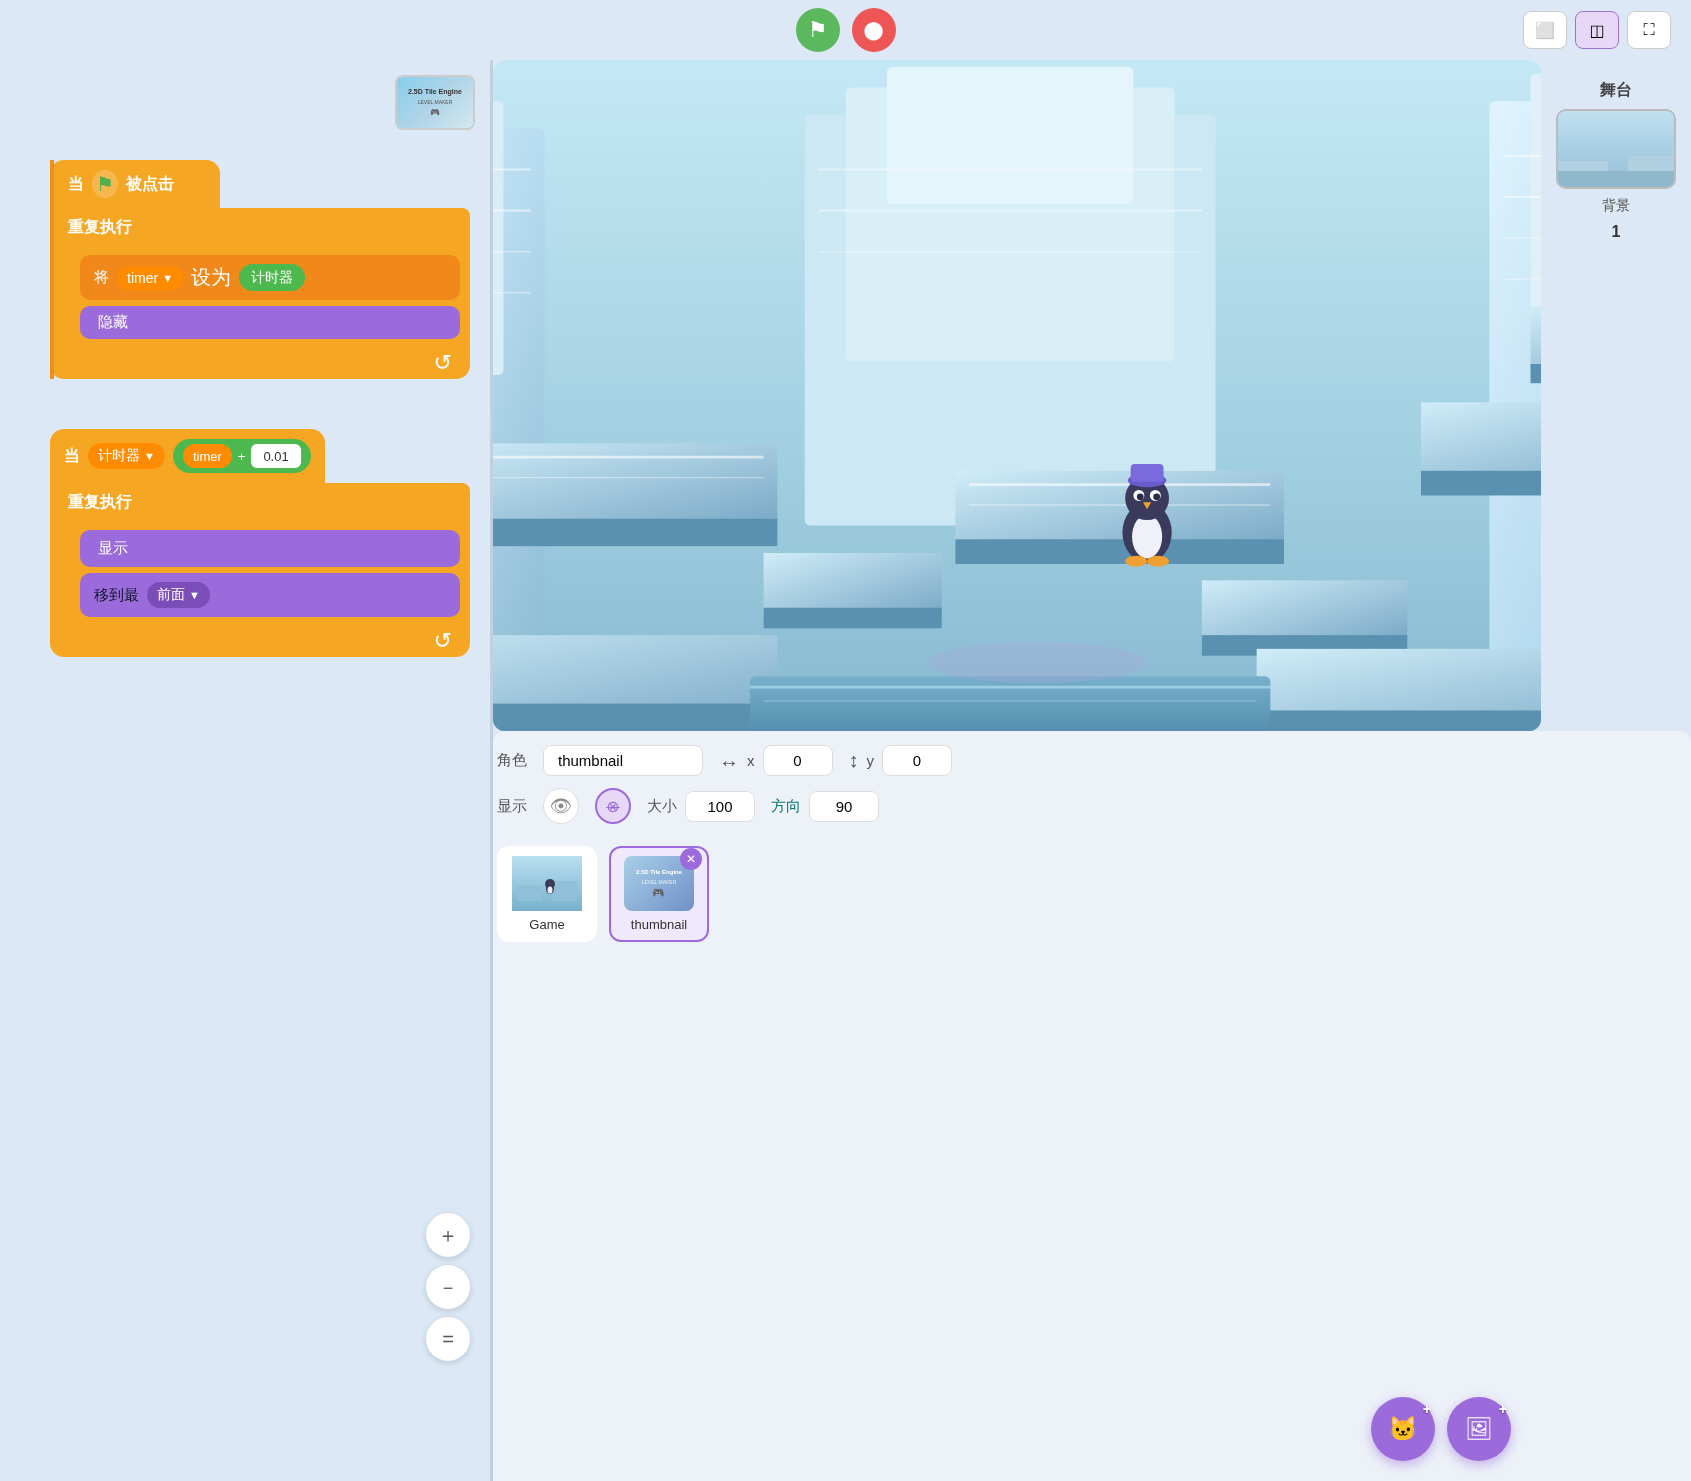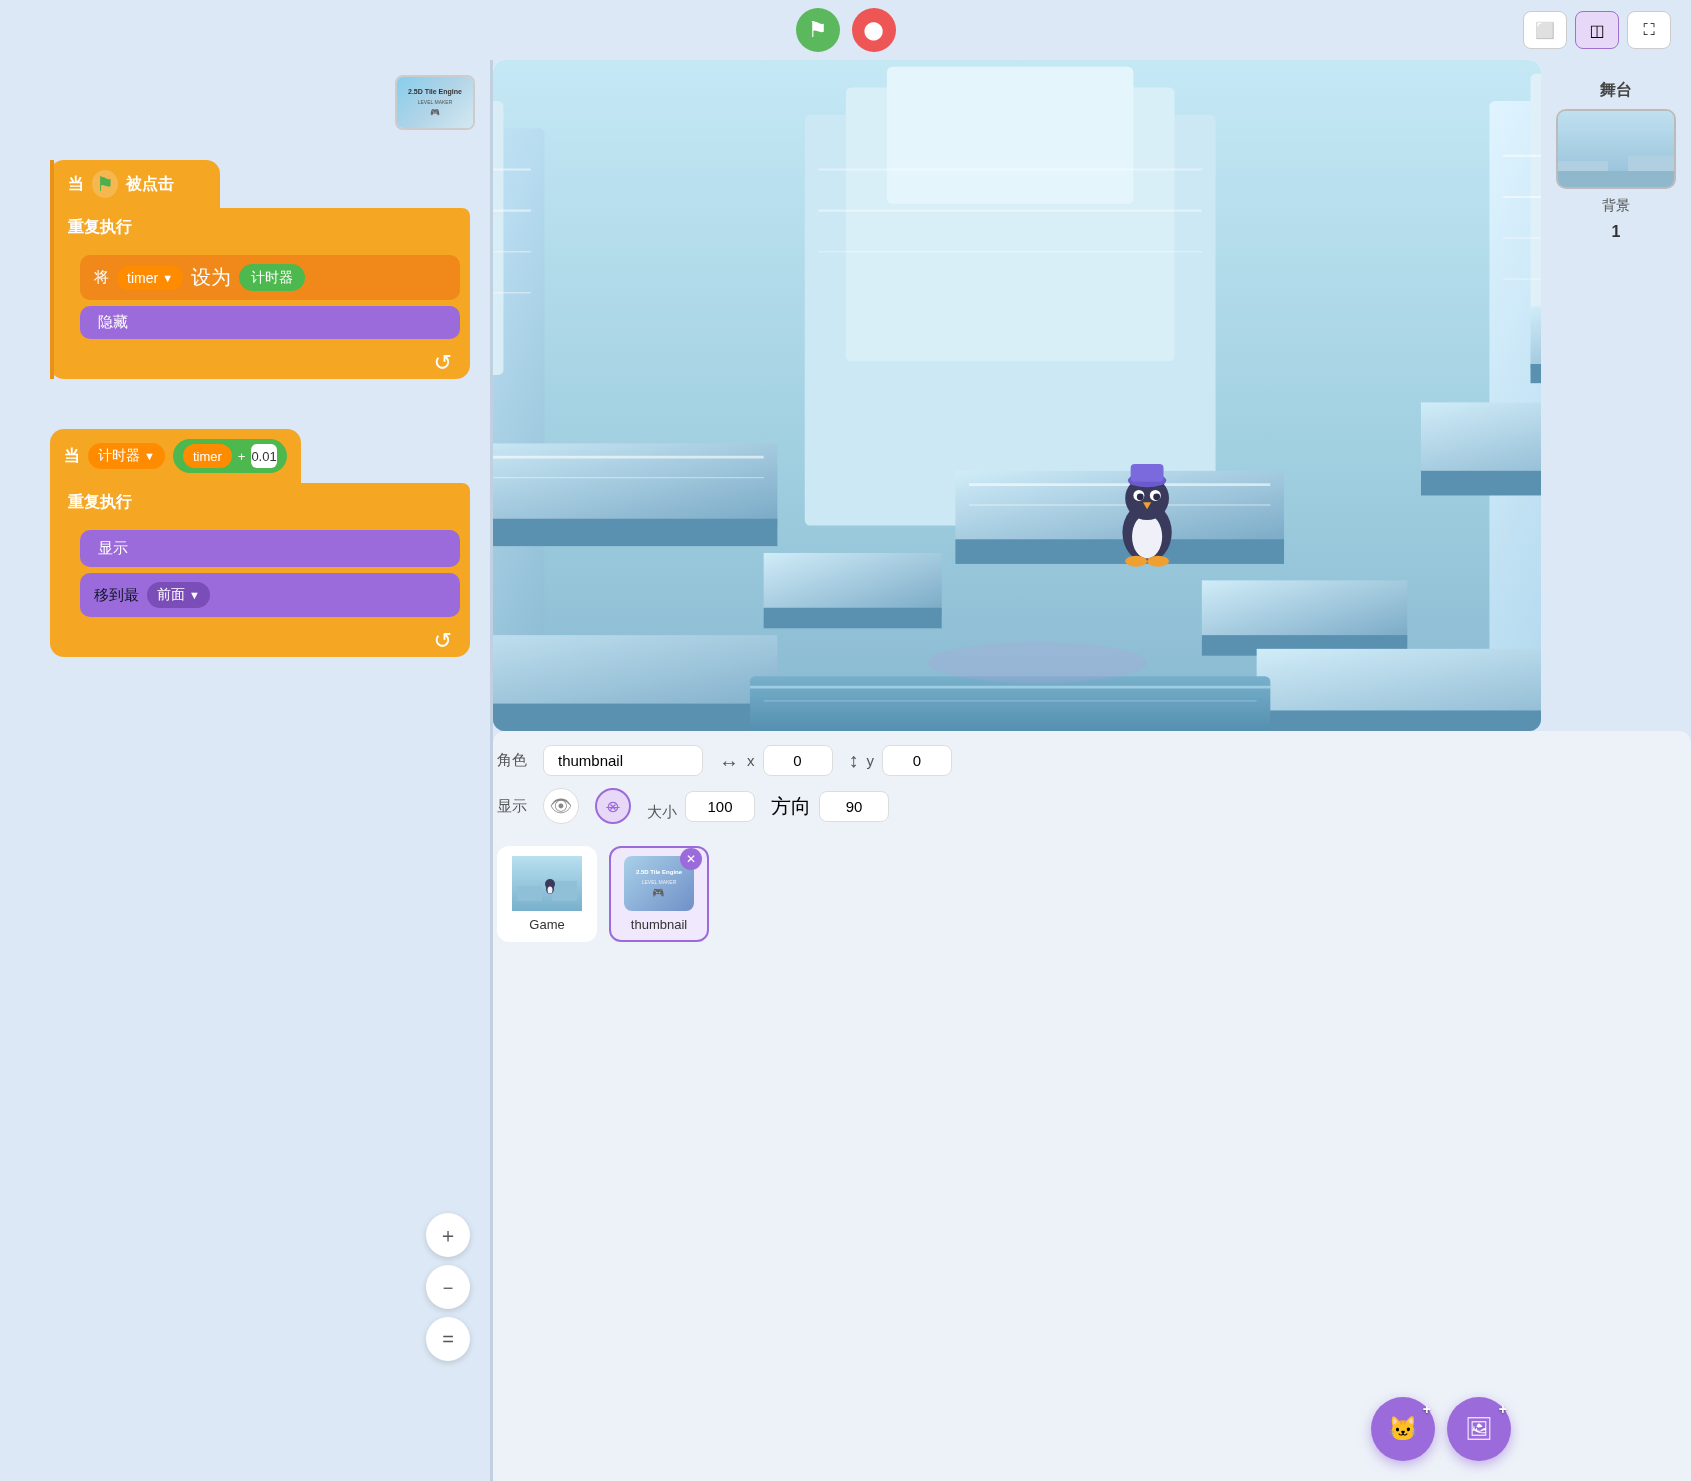--- a/index.html
+++ b/index.html
@@ -194,21 +194,21 @@
       border-radius: 50%;
       border: 2px solid #9c6bdb;
       background: #e8d8f8;
       display: flex; align-items: center; justify-content: center;
       cursor: pointer;
       font-size: 18px;
       color: #9c6bdb;
     }
     .size-group {
       display: flex;
-      align-items: flex-end;
+      align-items: center;
       gap: 8px;
     }
     .direction-group {
       display: flex;
       align-items: center;
       gap: 8px;
     }
 
     
     .sprites-list {
@@ -391,21 +391,21 @@
           <div style="background:#ff8c00; border-radius:20px; padding:4px 10px; display:inline-flex; align-items:center; gap:4px; cursor:pointer;">
             <span style="color:white;font-size:14px;">计时器</span>
             <span style="color:white;font-size:11px;">▼</span>
           </div>
 
           <div style="background:#4db84d; border-radius:20px; padding:5px 10px; display:inline-flex; align-items:center; gap:6px;">
             <div style="background:#ff8c00; border-radius:20px; padding:3px 10px;">
               <span style="color:white;font-size:13px;">timer</span>
             </div>
             <span style="color:white;font-size:13px;">+</span>
-            <div style="background:white; border-radius:6px; padding:3px 0;">
+            <div style="background:white; border-radius:6px; padding:3px 12px;">
               <span style="color:#333;font-size:13px;">0.01</span>
             </div>
           </div>
           <div style="position:absolute; bottom:-7px; left:15px; width:28px; height:8px; background:#f5a623; border-radius:0 0 4px 4px;"></div>
         </div>
 
         
         <div style="background:#f5a623; padding:9px 18px; display:block; min-width:215px; border-radius:0 8px 0 0;">
           <span style="color:white;font-size:16px;font-weight:bold;">重复执行</span>
         </div>
@@ -606,21 +606,21 @@
         <button class="eye-crossed-btn">
           <span style="text-decoration:line-through; font-size:16px;">⊗</span>
         </button>
 
         <div class="size-group">
           <span style="color:#555;font-size:15px;">大小</span>
           <input class="coord-input" type="text" value="100" style="">
         </div>
 
         <div class="direction-group">
-          <span style="color:#000000;font-size:20px;">方向</span>
+          <span style="color:#0f766e;font-size:15px;">方向</span>
           <input class="coord-input" type="text" value="90" style="">
         </div>
       </div>
 
       <div class="sprites-list">
 
         <div class="sprite-card">
           <div class="sprite-card-img">
             <svg width="70" height="55" viewBox="0 0 70 55">
               <defs>

